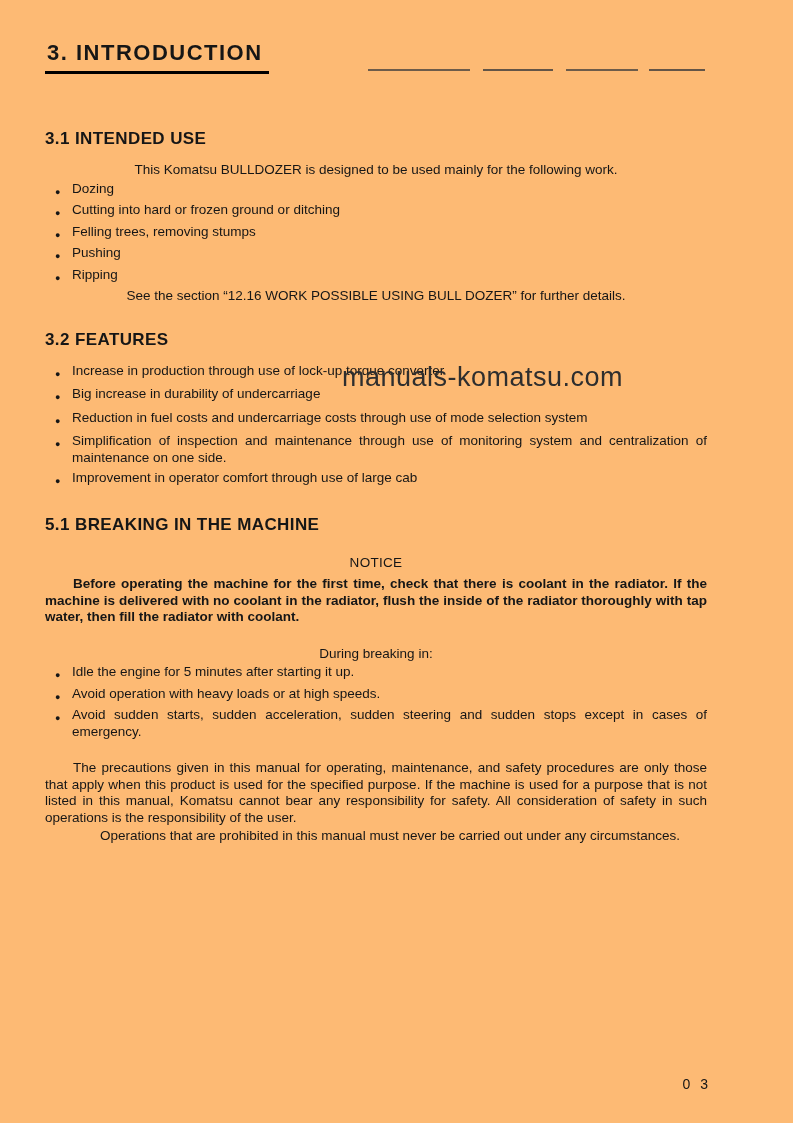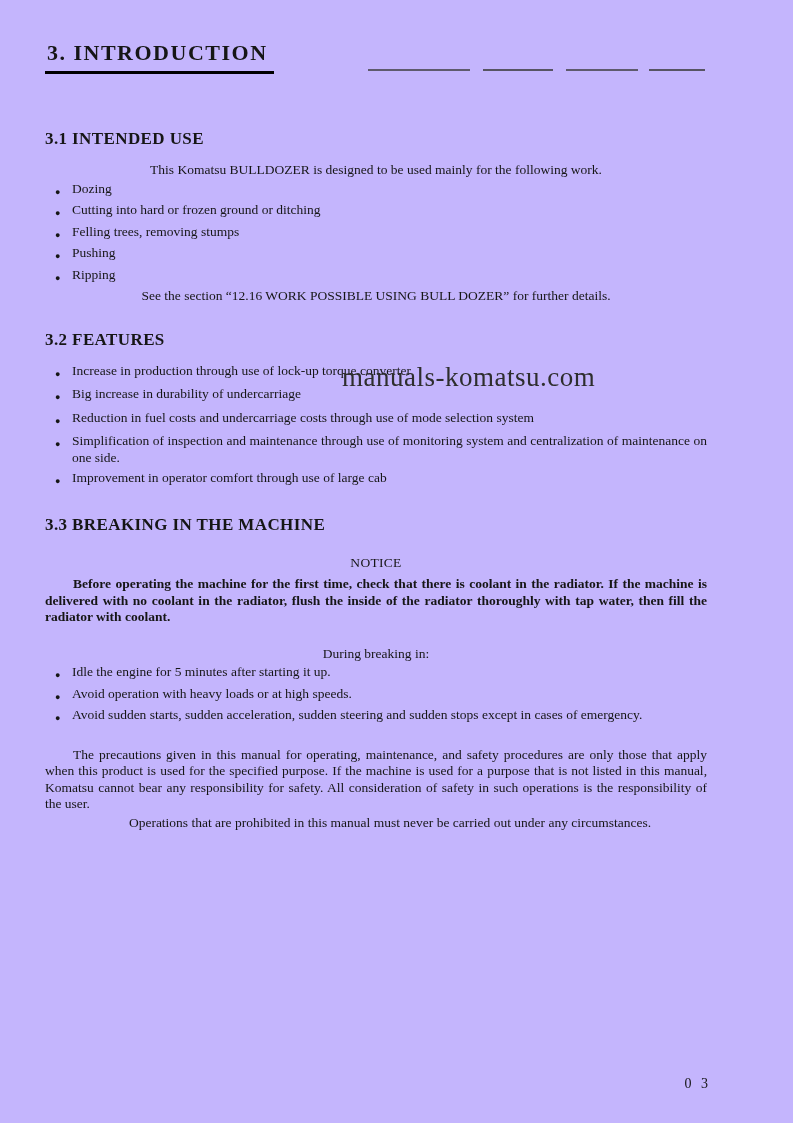--- a/index.html
+++ b/index.html
@@ -1,19 +1,19 @@
 <!DOCTYPE html>
 <html><head>
 <meta charset="utf-8">
 <style>
   html,body { margin:0; padding:0; background:#e8e8e8; }
   .page {
-    width:793px; height:1123px; background:#c4b5fd; position:relative;
+    width:793px; height:1123px; background:#fdba74; position:relative;
     box-sizing:border-box; padding:40px 86px 0 45px;
-    font-family:Liberation Serif, serif; color:#161616;
+    font-family:Liberation Sans, sans-serif; color:#161616;
     overflow:hidden;
   }
   .doc-title {
     font-size:22px; font-weight:bold; letter-spacing:1.5px;
     display:inline-block; border-bottom:3px solid #000; padding:0 6px 5px 2px;
     margin:0 0 30px 0;
   }
   .rule-seg { position:absolute; height:2px; background:#3c3c3c; top:69px; }
   .seg1 { left:368px; width:102px; opacity:.75; }
   .seg2 { left:483px; width:70px; opacity:.8; }
@@ -108,21 +108,21 @@
       </li>
       <li>
         <span class="bmark">●</span>
         <span class="btext">Improvement in operator comfort through use of large cab</span>
       </li>
     </ul>
   </section>
 
   
   <section>
-    <h2 class="sec">3.3  BREAKING IN THE MACHINE</h2>
+    <h2 class="sec">5.1  BREAKING IN THE MACHINE</h2>
 
     <p class="notice-label">NOTICE</p>
     <p class="notice-body just ind">Before operating the machine for the first time, check that there is coolant in the radiator. If the machine is delivered with no coolant in the radiator, flush the inside of the radiator thoroughly with tap water, then fill the radiator with coolant.</p>
 
     <div class="gap-m"></div>
 
     <p>During breaking in:</p>
 
     <ul class="blist">
       <li>

